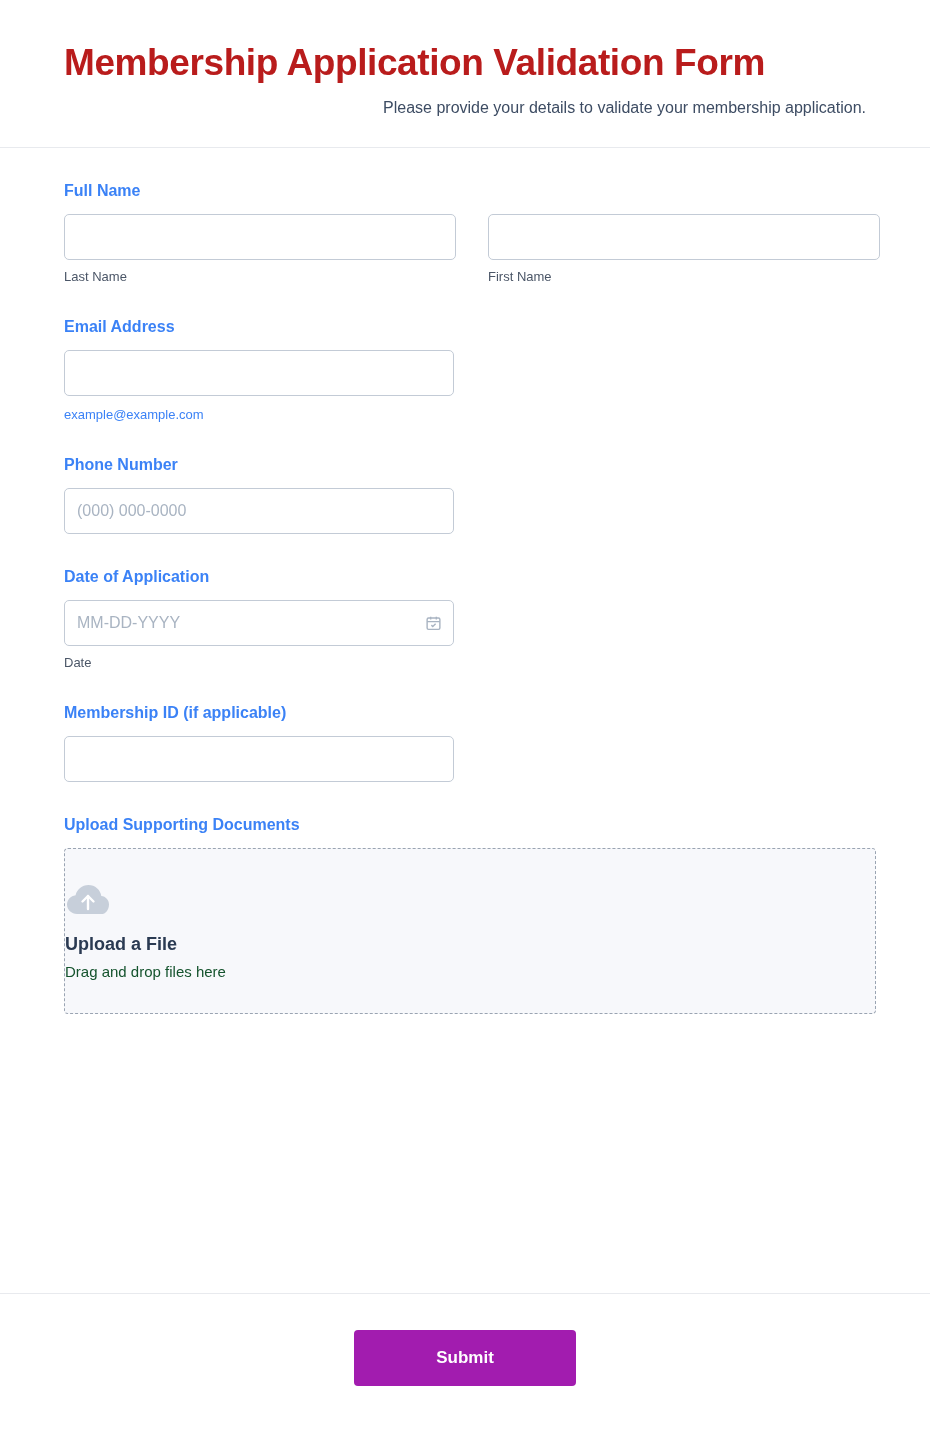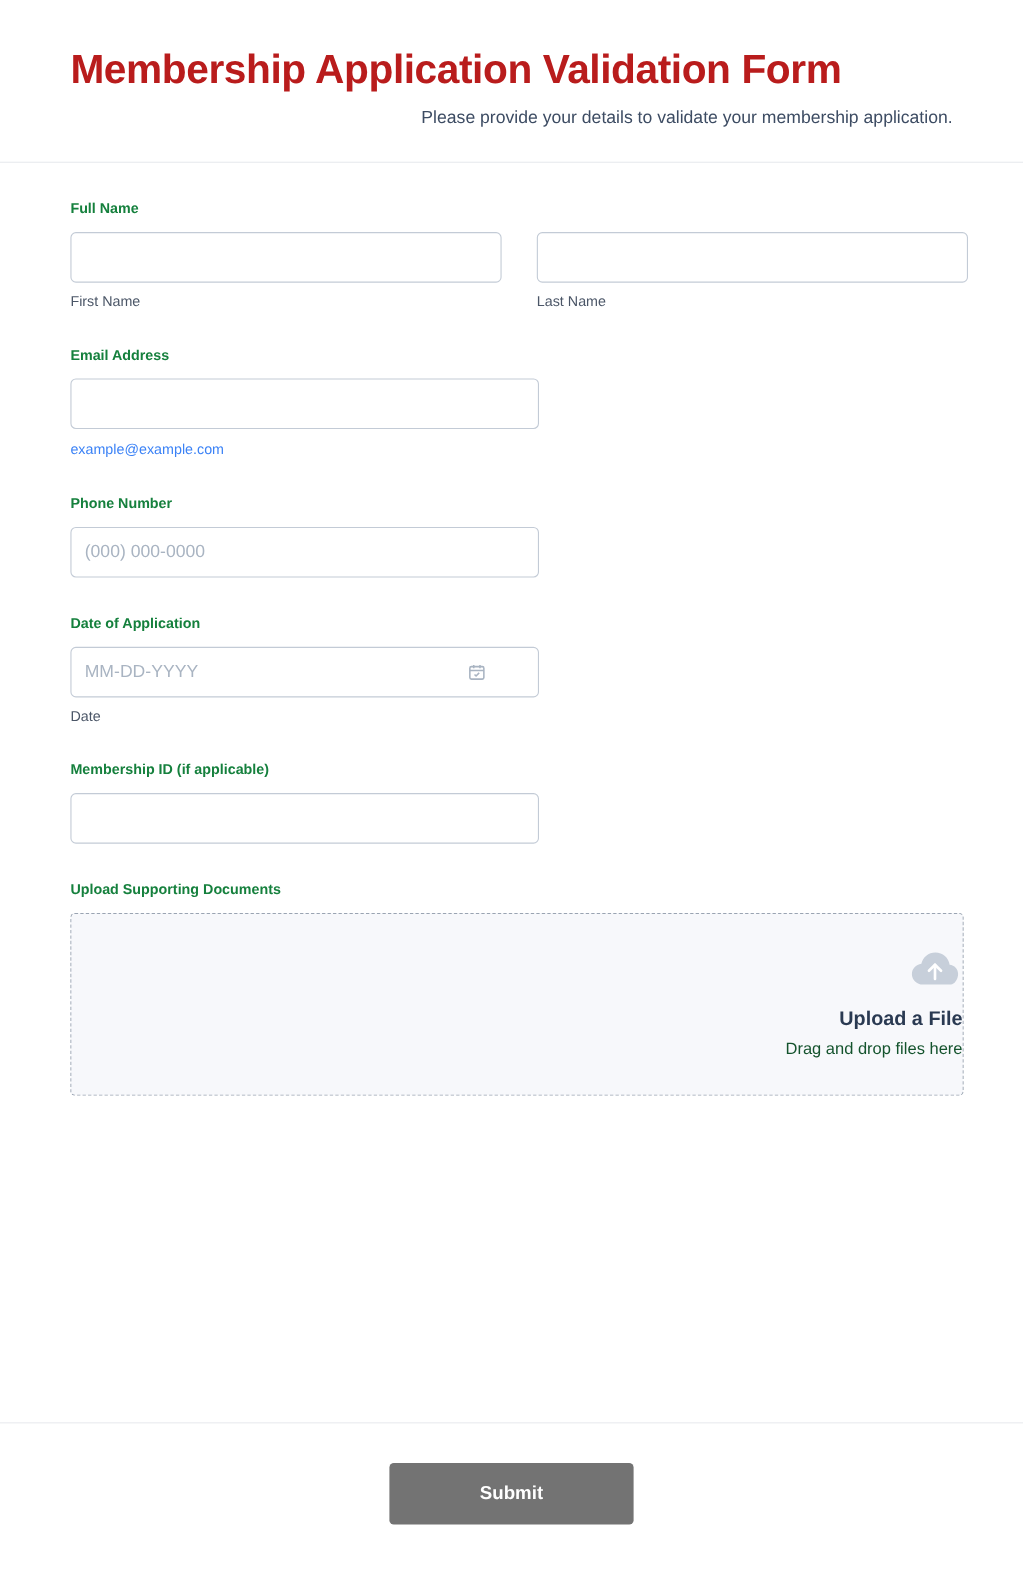--- a/index.html
+++ b/index.html
@@ -44,38 +44,38 @@
   
   .form-body {
     padding: 34px 64px 10px 64px;
     flex: 1 1 auto;
   }
   .field-block {
     margin-bottom: 34px;
   }
   .field-label {
     display: block;
-    font-size: 13px;
-    color: #15803d;
+    font-size: 16px;
+    color: #3b82f6;
     font-weight: 600;
     margin-bottom: 14px;
   }
   .sub-label {
     font-size: 13px;
     color: #4b5667;
     margin-top: 9px;
   }
   .hint {
     font-size: 13px;
     color: #3b82f6;
     margin-top: 11px;
   }
 
   .text-input {
-    width: 426px;
+    width: 390px;
     height: 46px;
     border: 1px solid #c3cbd6;
     border-radius: 5px;
     background: #fff;
     font-size: 16px;
     color: #2a3a52;
     padding: 0 12px;
     outline: none;
     font-family: "Liberation Sans", sans-serif;
   }
@@ -105,21 +105,21 @@
   
   .upload-area {
     margin-top: 4px;
     width: 812px;
     height: 166px;
     border: 1px dashed #9aa4b2;
     border-radius: 4px;
     background: #f7f8fb;
     display: flex;
     flex-direction: column;
-    align-items: flex-end;
+    align-items: flex-start;
     justify-content: center;
   }
   .upload-icon { margin-bottom: 10px; }
   .upload-title {
     font-size: 18px;
     font-weight: bold;
     color: #2a3a52;
     margin-bottom: 8px;
   }
   .upload-sub {
@@ -130,21 +130,21 @@
   
   .form-footer {
     border-top: 1px solid #e8eaee;
     padding: 36px 0 44px 0;
     display: flex;
     justify-content: center;
   }
   .submit-button {
     width: 222px;
     height: 56px;
-    background: #737373;
+    background: #a21caf;
     color: #ffffff;
     border: none;
     border-radius: 4px;
     font-size: 17px;
     font-weight: 600;
     cursor: pointer;
     font-family: "Liberation Sans", sans-serif;
   }
 </style>
 </head>
@@ -157,25 +157,25 @@
     <p class="form-subtitle">Please provide your details to validate your membership application.</p>
   </div>
 
   <div class="form-body">
 
     <div class="field-block">
       <label class="field-label">Full Name</label>
       <div class="name-row">
         <div class="name-col">
           <input class="text-input" type="text" value="" style="">
-          <div class="sub-label">First Name</div>
+          <div class="sub-label">Last Name</div>
         </div>
         <div class="name-col">
           <input class="text-input" type="text" value="" style="">
-          <div class="sub-label">Last Name</div>
+          <div class="sub-label">First Name</div>
         </div>
       </div>
     </div>
 
     <div class="field-block">
       <label class="field-label">Email Address</label>
       <input class="text-input" type="text" value="" style="">
       <div class="hint">example@example.com</div>
     </div>
 

